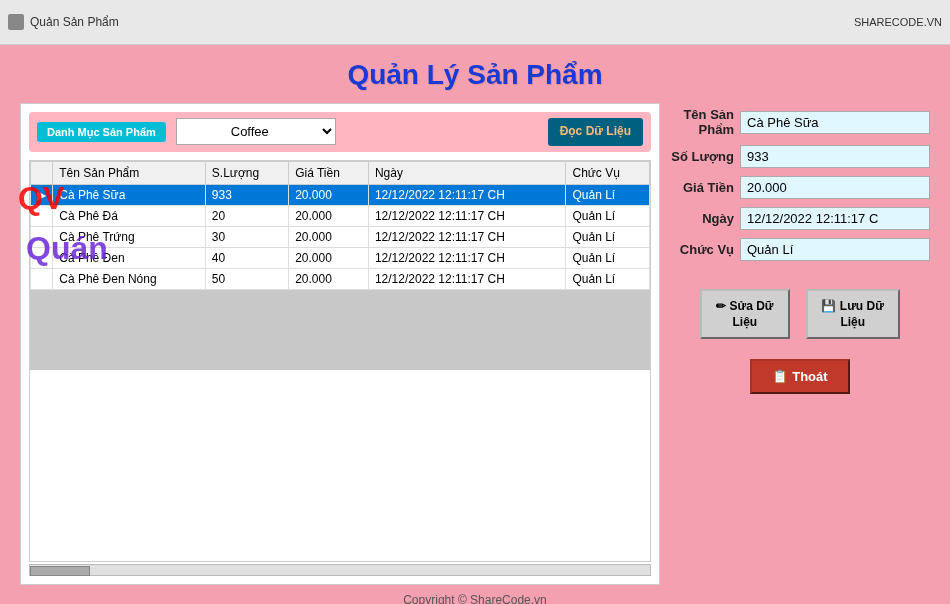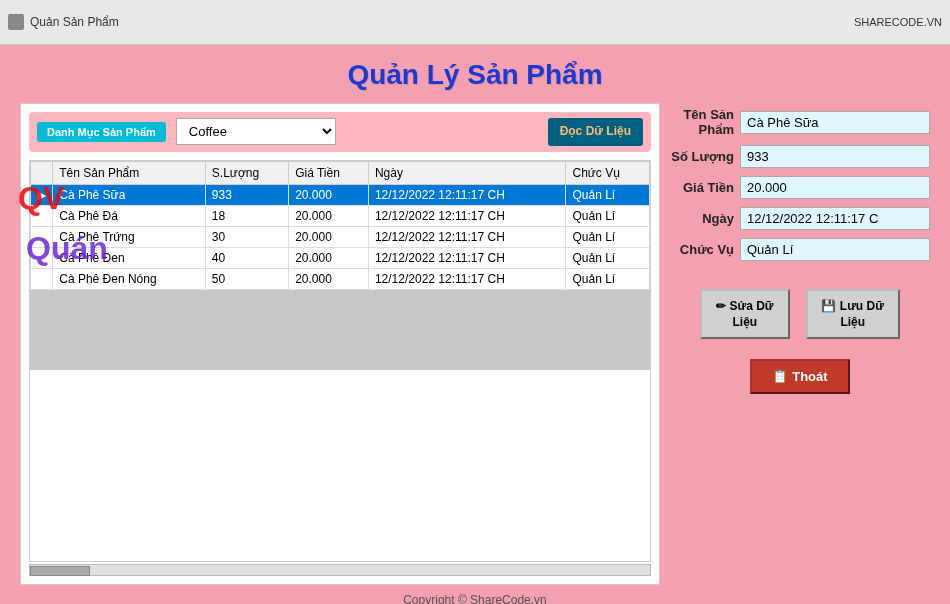--- a/index.html
+++ b/index.html
@@ -108,20 +108,21 @@
       font-weight: bold;
       white-space: nowrap;
     }
     .dropdown-select {
       border: 1px solid #aaa;
       padding: 4px 8px;
       font-size: 13px;
       min-width: 160px;
       background: white;
       cursor: pointer;
+      text-align: center;
     }
     .doc-du-lieu-btn {
       background: #006080;
       color: #fdba74;
       border: none;
       padding: 6px 12px;
       font-size: 12px;
       font-weight: bold;
       cursor: pointer;
       border-radius: 3px;
@@ -297,21 +298,21 @@
       <td class="row-arrow">▶</td>
       <td>Cà Phê Sữa</td>
       <td>933</td>
       <td>20.000</td>
       <td>12/12/2022 12:11:17 CH</td>
       <td>Quản Lí</td>
     </tr>
               <tr>
       <td class="row-arrow"></td>
       <td>Cà Phê Đá</td>
-      <td>18</td>
+      <td>20</td>
       <td>20.000</td>
       <td>12/12/2022 12:11:17 CH</td>
       <td>Quản Lí</td>
     </tr>
               <tr>
       <td class="row-arrow"></td>
       <td>Cà Phê Trứng</td>
       <td>30</td>
       <td>20.000</td>
       <td>12/12/2022 12:11:17 CH</td>

